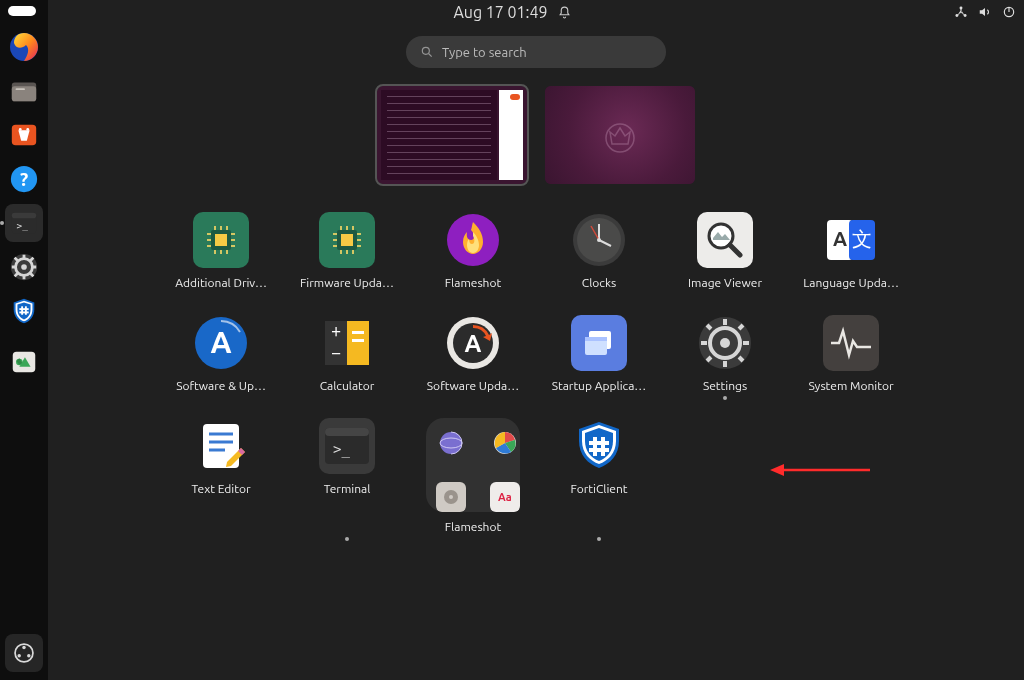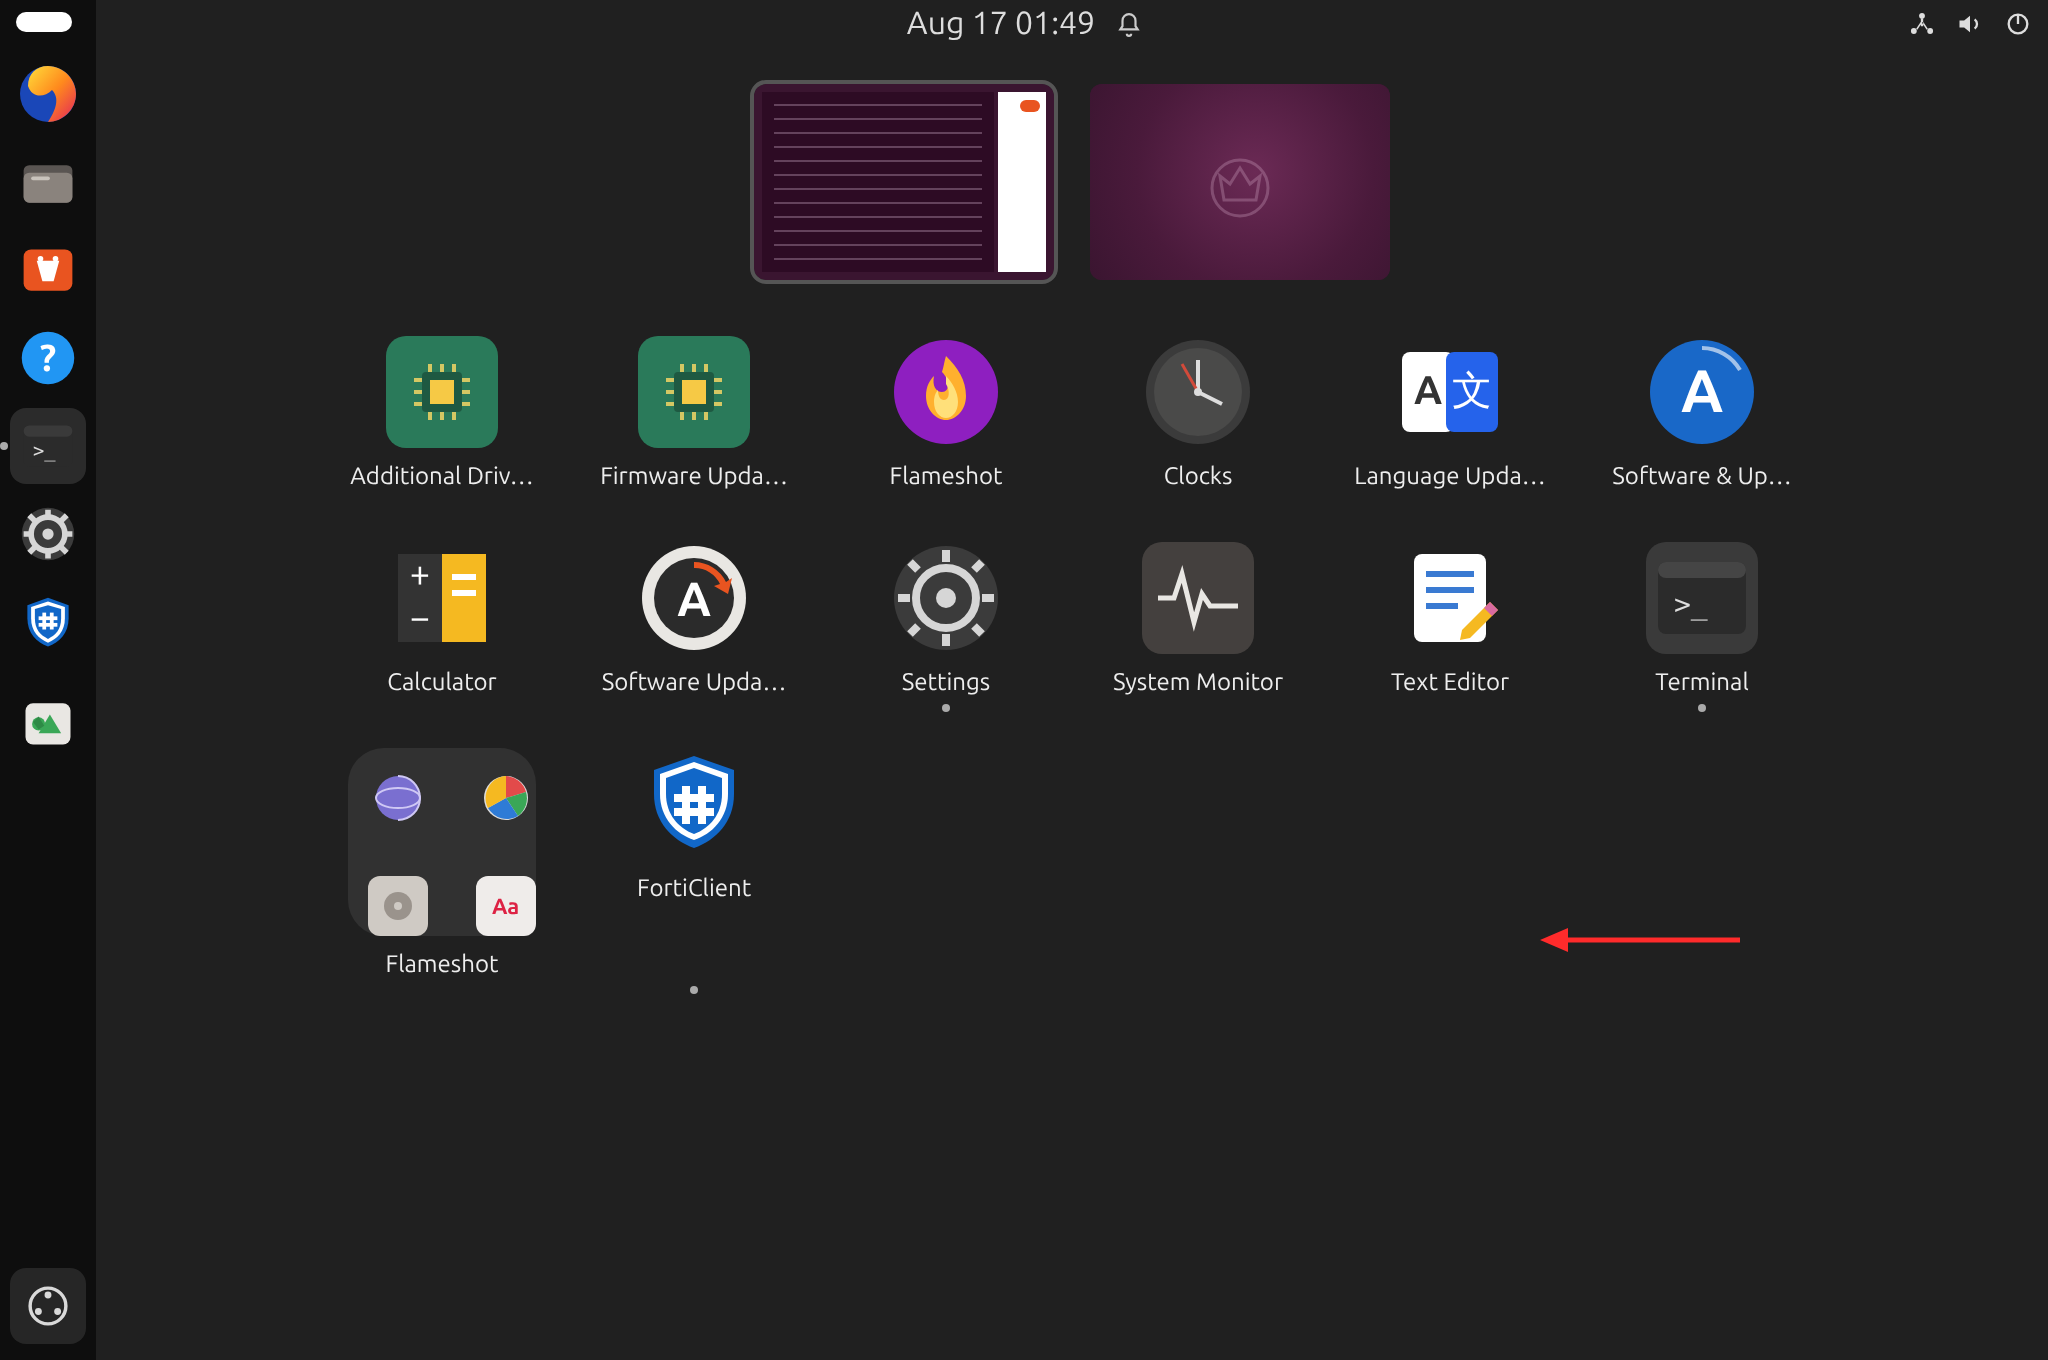--- a/index.html
+++ b/index.html
@@ -177,20 +177,29 @@
         <circle cx="16" cy="16" r="13" fill="none" stroke="#d9d9d9" stroke-width="2.5"></circle>
         <circle cx="16" cy="8" r="2.5" fill="#d9d9d9"></circle>
         <circle cx="9" cy="20" r="2.5" fill="#d9d9d9"></circle>
         <circle cx="23" cy="20" r="2.5" fill="#d9d9d9"></circle>
       </svg>
   </div>
 </div>
 
 <div class="overview">
 
+  <div class="search-wrap">
+    <div class="search">
+      <svg width="14" height="14" viewBox="0 0 24 24" fill="none" stroke="#bbb" stroke-width="2">
+          <circle cx="10" cy="10" r="6"></circle>
+          <path d="M20 20l-5-5"></path>
+        </svg>
+      <span>Type to search</span>
+    </div>
+  </div>
 
   <div class="workspaces">
     <div class="ws active">
       <div class="ws1-term"></div>
       <div class="ws1-side"></div>
     </div>
     <div class="ws">
       <div class="ws2-bg"></div>
       <svg class="ws2-crown" width="40" height="40" viewBox="0 0 40 40">
           <circle cx="20" cy="22" r="14" fill="none" stroke="#c79ab9" stroke-width="1.5"></circle>
@@ -245,20 +254,30 @@
             <circle cx="28" cy="28" r="22" fill="#4a4a49"></circle>
             <line x1="28" y1="28" x2="28" y2="12" stroke="#ddd" stroke-width="2"></line>
             <line x1="28" y1="28" x2="40" y2="34" stroke="#ddd" stroke-width="2"></line>
             <line x1="28" y1="28" x2="20" y2="14" stroke="#d24a3a" stroke-width="1.5"></line>
             <circle cx="28" cy="28" r="2" fill="#ddd"></circle>
           </svg>
       </div>
       <div class="label">Clocks</div>
     </div>
 
+    <div class="app">
+      <div class="tile paper" style="border-radius:10px">
+        <svg width="44" height="44" viewBox="0 0 44 44">
+            <circle cx="18" cy="18" r="12" fill="#fff" stroke="#333" stroke-width="3"></circle>
+            <path d="M27 27l10 10" stroke="#333" stroke-width="5" stroke-linecap="round"></path>
+            <path d="M10 20l5-6 4 5 3-3 5 6H10z" fill="#9aa"></path>
+          </svg>
+      </div>
+      <div class="label">Image Viewer</div>
+    </div>
 
     <div class="app">
       <div class="tile" style="background:none">
         <svg width="56" height="56" viewBox="0 0 56 56">
             <rect x="4" y="8" width="26" height="40" rx="4" fill="#fff"></rect>
             <rect x="26" y="8" width="26" height="40" rx="4" fill="#2563eb"></rect>
             <text x="17" y="34" text-anchor="middle" font-size="20" font-weight="600" fill="#333">A</text>
             <text x="39" y="34" text-anchor="middle" font-size="20" fill="#fff">文</text>
           </svg>
       </div>
@@ -297,20 +316,30 @@
         <svg width="56" height="56" viewBox="0 0 56 56">
             <circle cx="28" cy="28" r="26" fill="#e9e7e3"></circle>
             <circle cx="28" cy="28" r="20" fill="#2b2b2b"></circle>
             <text x="28" y="37" text-anchor="middle" font-size="24" font-weight="700" fill="#fff">A</text>
             <path d="M28 10a18 18 0 0 1 16 10l3-2-2 8-7-4 3-1a14 14 0 0 0-13-8z" fill="#e95420"></path>
           </svg>
       </div>
       <div class="label">Software Upda…</div>
     </div>
 
+    <div class="app">
+      <div class="tile" style="background:#5a7de0;border-radius:10px">
+        <svg width="40" height="40" viewBox="0 0 40 40">
+            <rect x="10" y="8" width="22" height="18" rx="2" fill="#fff"></rect>
+            <rect x="6" y="14" width="22" height="18" rx="2" fill="#cfe0ff"></rect>
+            <rect x="6" y="14" width="22" height="4" fill="#aac2ff"></rect>
+          </svg>
+      </div>
+      <div class="label">Startup Applica…</div>
+    </div>
 
     <div class="app">
       <div class="tile" style="background:none">
         <svg width="56" height="56" viewBox="0 0 56 56">
             <circle cx="28" cy="28" r="26" fill="#3b3b3b"></circle>
             <circle cx="28" cy="28" r="15" fill="none" stroke="#d6d6d6" stroke-width="4"></circle>
             <g stroke="#d6d6d6" stroke-width="4">
               <path d="M28 4v6M28 46v6M4 28h6M46 28h6M10 10l4 4M42 42l4 4M46 10l-4 4M14 42l-4 4"></path>
             </g>
             <circle cx="28" cy="28" r="5" fill="#d6d6d6"></circle>

